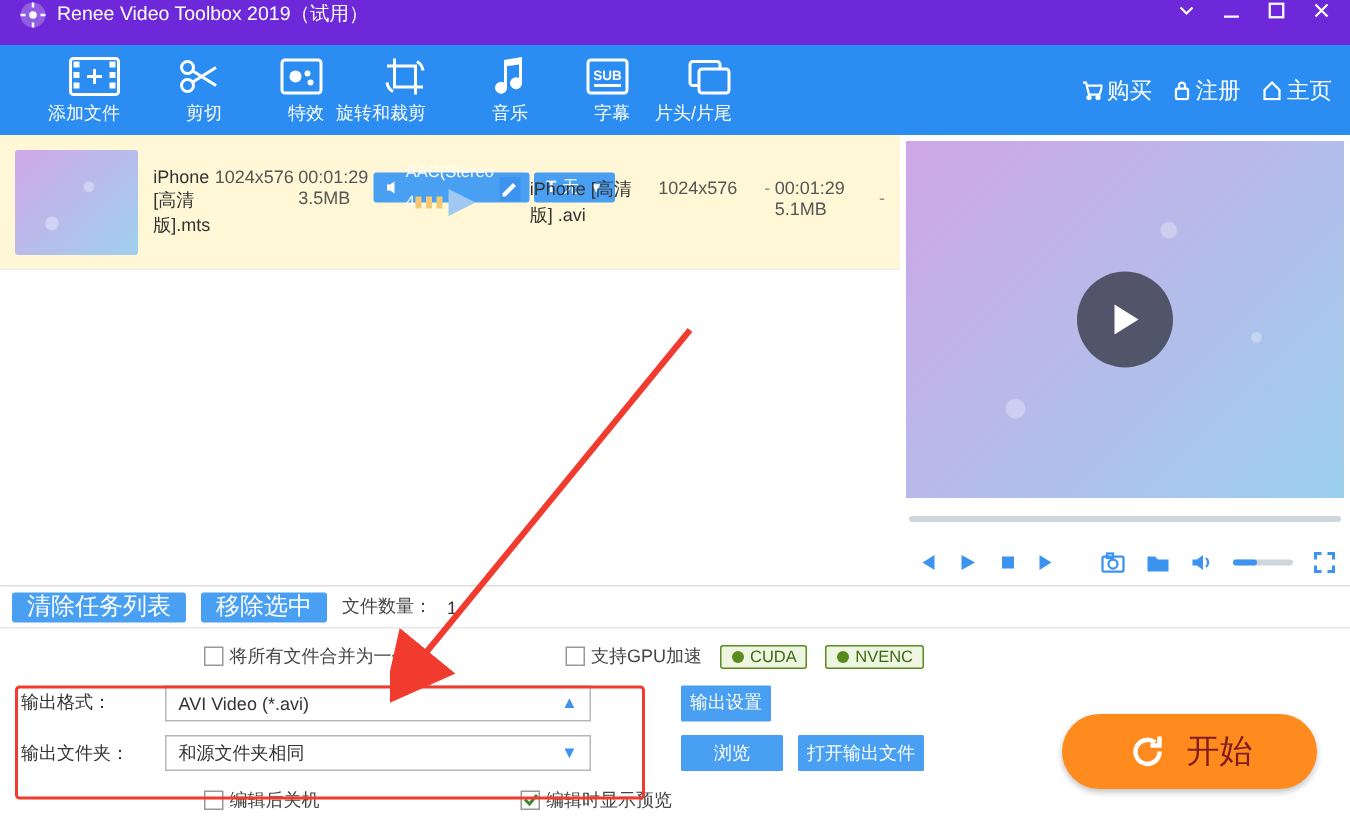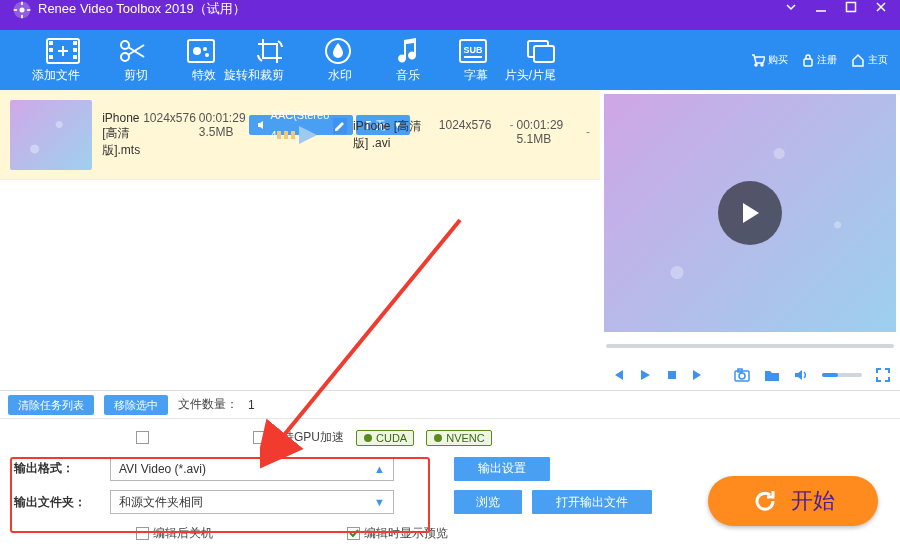--- a/index.html
+++ b/index.html
@@ -7,21 +7,21 @@
   body { width:900px; height:556px; background:#fff; overflow:hidden; font-size:12px; color:#444; position:relative;}
   .titlebar { height:30px; background:#6d28d9; display:flex; padding:0 12px; color:#fff;}
   .titlebar .logo { width:20px;height:20px; margin-right:6px; display:flex;align-items:center;justify-content:center;}
   .titlebar .title { flex:1; font-size:13px; }
   .titlebar .sysbtns { display:flex; gap:16px; }
   .sysbtn { width:14px; height:14px; display:flex;align-items:center;justify-content:center; cursor:pointer;}
   .toolbar { height:60px; background:#2b8df2; display:flex; align-items:center; padding:0 12px; color:#fff;}
   .tbtn { width:68px; display:flex; flex-direction:column; align-items:flex-end; gap:2px; font-size:12px; cursor:pointer;}
   .tbtn .ic { height:28px; display:flex;align-items:center;justify-content:center;}
   .toolbar .spacer { flex:1; }
-  .right-links { display:flex; gap:14px; align-items:center; font-size:10px;}
+  .right-links { display:flex; gap:14px; align-items:center; font-size:15px;}
   .right-links .lk{display:flex;align-items:center;gap:3px;cursor:pointer;}
   .content { height:300px; display:flex; }
   .list { flex:1; background:#fff; overflow:hidden; position:relative;}
   .row { height:90px; background:#fff7d6; display:flex; align-items:center; padding:6px 10px; gap:10px; border-bottom:1px solid #eee;}
   .thumb { width:96px; height:70px; background:linear-gradient(135deg,#d0a8e8,#9fd0ee); position:relative; border-radius:2px;}
   .thumb::after{content:"";position:absolute;inset:0;background:
      radial-gradient(circle at 60% 35%, rgba(255,255,255,.35) 3px, transparent 4px),
      radial-gradient(circle at 30% 70%, rgba(255,255,255,.35) 4px, transparent 5px);}
   .col { display:flex; flex-direction:row; gap:3px; font-size:12px; color:#555;}
   .col.meta{width:160px;}
@@ -38,35 +38,35 @@
      radial-gradient(circle at 60% 25%, rgba(255,255,255,.3) 5px, transparent 6px),
      radial-gradient(circle at 80% 55%, rgba(255,255,255,.3) 3px, transparent 4px),
      radial-gradient(circle at 25% 75%, rgba(255,255,255,.3) 6px, transparent 7px);}
   .playbig{position:absolute;top:50%;left:50%;width:64px;height:64px;margin:-32px 0 0 -32px;border-radius:50%;background:rgba(0,0,0,.55);display:flex;align-items:center;justify-content:center;cursor:pointer;}
   .slider-row{height:28px;display:flex;align-items:center;padding:0 6px;gap:8px;}
   .track{flex:1;height:4px;background:#cfd6dc;border-radius:2px;position:relative;}
   .controls-row{height:30px;display:flex;align-items:center;padding:0 10px;gap:14px;color:#3d93f0;}
   .controls-row .sp{flex:1;}
   .ci{cursor:pointer;display:flex;align-items:center;}
   .list-footer{height:28px;border-top:1px solid #ddd;display:flex;align-items:center;padding:0 8px;gap:10px;font-size:12px;}
-  .lbtn{background:#49a0f3;color:#fff;padding:2px 10px;height:20px;line-height:16px;border-radius:2px;cursor:pointer;font-size:11px;}
+  .lbtn{background:#49a0f3;color:#fff;padding:2px 10px;height:20px;line-height:16px;border-radius:2px;cursor:pointer;font-size:16px;}
   .sort-group{margin-left:auto;display:flex;gap:16px;color:#555;}
   .sort-group span{cursor:pointer;}
   .bottom{height:136px;padding:8px 14px 10px 14px;display:flex;flex-direction:column;gap:8px;position:relative;border-top:1px solid #e5e5e5;}
   .brow{display:flex;align-items:center;gap:12px;height:24px;}
   .chk{display:flex;align-items:center;gap:4px;cursor:pointer;}
   .chk .box{width:13px;height:13px;border:1px solid #999;background:#fff;display:flex;align-items:center;justify-content:center;}
   .badge{border:1px solid #5a8a1e;background:#eef6e2;color:#3a6a10;padding:1px 6px;font-size:11px;border-radius:2px;display:flex;align-items:center;gap:3px;}
   .redbox{position:absolute;left:10px;top:38px;width:420px;height:76px;border:2px solid #f23b2f;border-radius:3px;pointer-events:none;}
   .frow{display:flex;align-items:center;gap:10px;height:28px;}
-  .flabel{width:86px;color:#333;font-weight:bold;}
+  .flabel{width:86px;color:#333;}
   .combo{flex:0 0 284px;height:24px;border:1px solid #b7b7b7;background:#fff;display:flex;align-items:center;justify-content:space-between;padding:0 8px;cursor:pointer;color:#333;}
   .combo .arw{color:#3d93f0;font-size:11px;}
-  .bbtn{background:#49a0f3;color:#fff;height:24px;padding:0 24px;display:flex;align-items:center;border-radius:1px;cursor:pointer;font-size:12px;}
-  .startbtn{position:absolute;right:22px;bottom:28px;width:170px;height:50px;background:#ff8a1e;border-radius:26px;display:flex;align-items:center;justify-content:center;gap:12px;color:#4c1d95;font-size:22px;cursor:pointer;box-shadow:0 2px 4px rgba(0,0,0,.25);}
+  .bbtn{background:#49a0f3;color:#fff;height:24px;padding:0 6px;display:flex;align-items:center;border-radius:1px;cursor:pointer;font-size:12px;}
+  .startbtn{position:absolute;right:22px;bottom:28px;width:170px;height:50px;background:#ff8a1e;border-radius:26px;display:flex;align-items:center;justify-content:center;gap:12px;color:#7f1d1d;font-size:22px;cursor:pointer;box-shadow:0 2px 4px rgba(0,0,0,.25);}
   .startbtn .ric{width:28px;height:28px;}
   .right-pane{width:300px;display:flex;flex-direction:column;}
   
   .redarrow{position:absolute;pointer-events:none;}
   .vol-track{width:48px;height:4px;background:#cfd6dc;position:relative;border-radius:2px;}
   .vol-track::before{content:"";position:absolute;left:0;top:0;height:4px;width:40%;background:#3d93f0;border-radius:2px;}
   svg{display:block;}
 </style>
 </head>
 <body>
@@ -148,29 +148,20 @@
   </div>
   <div class="tbtn">
     <div class="ic">
         <svg width="28" height="28" stroke="#fff" fill="none" stroke-width="2">
           <path d="M7 2v19h19M2 7h19v19"></path>
           <path d="M22 4a8 8 0 0 1 4 6"></path>
           <path d="M6 24a8 8 0 0 1-4-6"></path>
         </svg>
       </div>
     <span>旋转和裁剪</span>
-  </div>
-  <div class="tbtn">
-    <div class="ic">
-        <svg width="28" height="28">
-          <circle cx="14" cy="14" r="12" fill="none" stroke="#fff" stroke-width="2"></circle>
-          <path d="M14 6c3 4 5 7 5 10a5 5 0 0 1-10 0c0-3 2-6 5-10z" fill="#fff"></path>
-        </svg>
-      </div>
-    <span>水印</span>
   </div>
   <div class="tbtn">
     <div class="ic">
         <svg width="26" height="28" fill="#fff">
           <path d="M10 3l12-2v17a4 4 0 1 1-2-3V6l-8 1v14a4 4 0 1 1-2-3V3z"></path>
         </svg>
       </div>
     <span>音乐</span>
   </div>
   <div class="tbtn">
@@ -345,20 +336,21 @@
   <div class="lbtn">移除选中</div>
   <span>文件数量：</span>
   <span style="color:#333">1</span>
 </div>
 
 <div class="bottom">
   <div class="brow">
     <div style="width:110px"></div>
     <label class="chk">
         <span class="box"></span>
+        <span>将所有文件合并为一个</span>
       </label>
     <div style="width:80px"></div>
     <label class="chk">
         <span class="box"></span>
         <span>支持GPU加速</span>
       </label>
     <div class="badge">
         <svg width="10" height="10">
           <circle cx="5" cy="5" r="4" fill="#5a8a1e"></circle>
         </svg>

